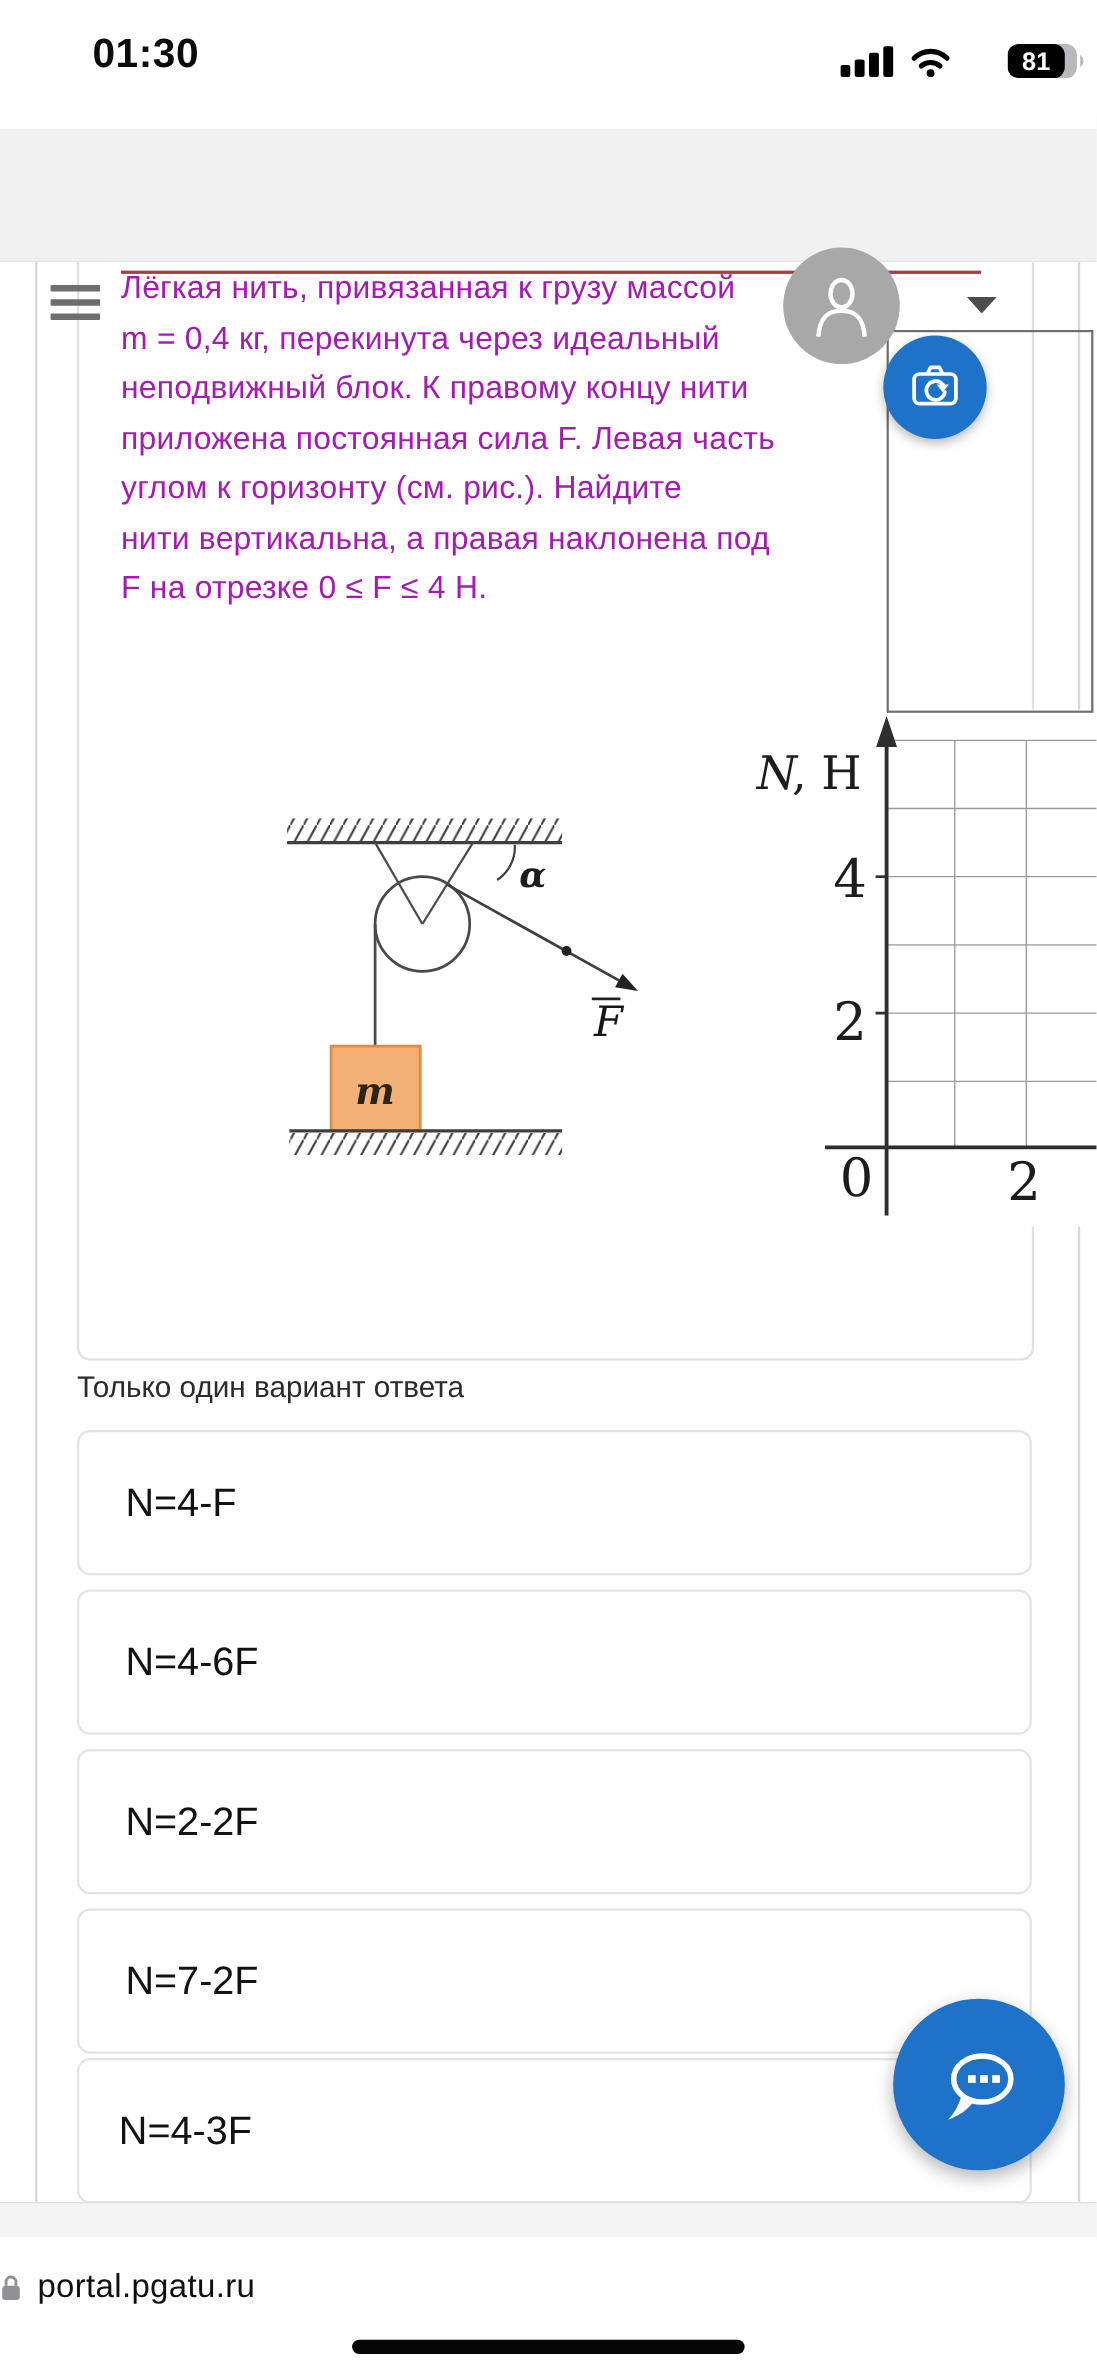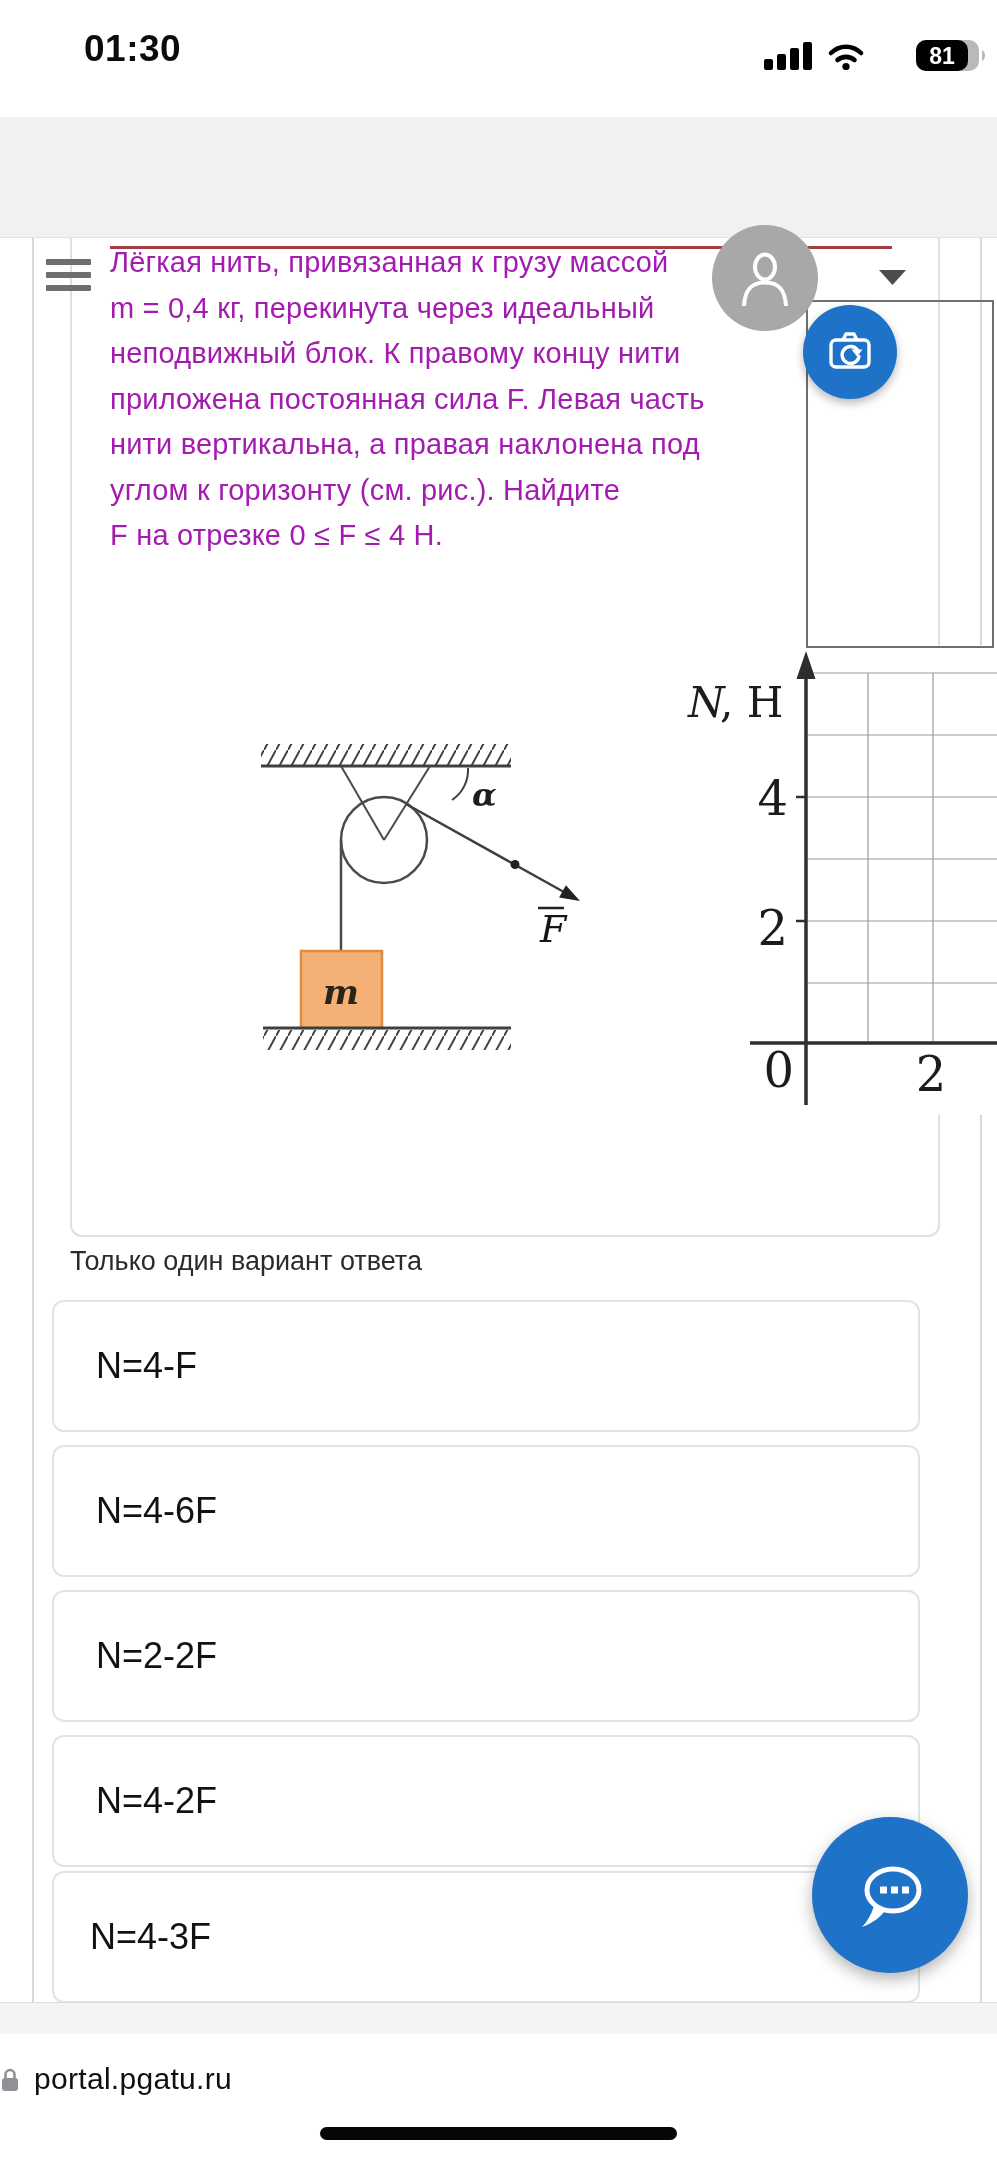--- a/index.html
+++ b/index.html
@@ -29,21 +29,21 @@
   .qtext{left:110px;top:240px;width:810px;font-size:29px;line-height:45.5px;color:#a21caf;letter-spacing:.2px;z-index:3;}
   
   .diagram{left:228px;top:728px;z-index:3;}
   .graphbox{left:680px;top:645px;width:317px;height:470px;background:#fff;z-index:3;}
   
   .snapbox{left:806px;top:300px;width:184px;height:344px;border:2px solid #6f6f6f;background:transparent;z-index:5;}
   .cam-btn{left:803px;top:305px;width:94px;height:94px;border-radius:50%;background:#1e72c8;
            box-shadow:0 4px 10px rgba(0,0,0,.28);display:flex;align-items:center;justify-content:center;z-index:6;cursor:pointer;}
   
   .ans-label{left:70px;top:1246px;font-size:27px;color:#2b2b2b;z-index:3;}
-  .opt{left:52px;width:868px;height:132px;background:#fff;border:2px solid #e3e3e3;border-radius:12px;
+  .opt{left:70px;width:868px;height:132px;background:#fff;border:2px solid #e3e3e3;border-radius:12px;
        display:flex;align-items:center;padding-left:42px;box-sizing:border-box;
        font-size:36px;color:#121212;z-index:3;cursor:pointer;}
   
   .chat-btn{left:812px;top:1817px;width:156px;height:156px;border-radius:50%;background:#1e72c8;
             box-shadow:0 6px 16px rgba(0,0,0,.3);display:flex;align-items:center;justify-content:center;z-index:20;cursor:pointer;}
   
   .endband{left:0;top:2002px;width:997px;height:32px;background:#f4f4f5;
            border-top:1px solid #dadada;border-bottom:1px solid #d6d6d6;z-index:8;}
   .browser{left:0;top:2034px;width:997px;height:126px;background:#fff;z-index:9;}
   .urlrow{position:absolute;left:0;top:28px;width:100%;display:flex;align-items:center;justify-content:flex-start;gap:14px;}
@@ -103,22 +103,22 @@
 <div class="abs rail" style="left:32px;"></div>
 <div class="abs rail" style="left:980px;"></div>
 
 <div class="abs qcard"></div>
 <div class="abs redline"></div>
 <div class="abs qtext">
   <div>Лёгкая нить, привязанная к грузу массой</div>
   <div>m = 0,4 кг, перекинута через идеальный</div>
   <div>неподвижный блок. К правому концу нити</div>
   <div>приложена постоянная сила F. Левая часть</div>
+  <div>углом к горизонту (см. рис.). Найдите</div>
   <div>нити вертикальна, а правая наклонена под</div>
-  <div>углом к горизонту (см. рис.). Найдите</div>
   <div>F на отрезке 0 ≤ F ≤ 4 Н.</div>
 </div>
 
 <div class="abs diagram">
   <svg width="372" height="332" viewBox="0 0 372 332">
     <defs>
       <pattern id="hatch" patternUnits="userSpaceOnUse" width="12" height="22">
         <line x1="0" y1="22" x2="12" y2="0" stroke="#3f3f3f" stroke-width="2"></line>
       </pattern>
     </defs>
@@ -196,21 +196,21 @@
 <div class="abs opt" style="top:1300px;">
   <span>N=4-F</span>
 </div>
 <div class="abs opt" style="top:1445px;">
   <span>N=4-6F</span>
 </div>
 <div class="abs opt" style="top:1590px;">
   <span>N=2-2F</span>
 </div>
 <div class="abs opt" style="top:1735px;">
-  <span>N=4-2F</span>
+  <span>N=7-2F</span>
 </div>
 <div class="abs opt" style="top:1871px;padding-left:36px;">
   <span>N=4-3F</span>
 </div>
 
 <div class="abs chat-btn">
   <svg width="84" height="84" viewBox="0 0 84 84">
     <ellipse cx="45" cy="37" rx="26" ry="21" stroke="#fff" stroke-width="5" fill="none"></ellipse>
     <path d="M26 53 C23 62 19 69 14 74 C25 70 32 64 36 59 Z" fill="#fff"></path>
     <rect x="32" y="33.5" width="7" height="7" fill="#fff"></rect>

